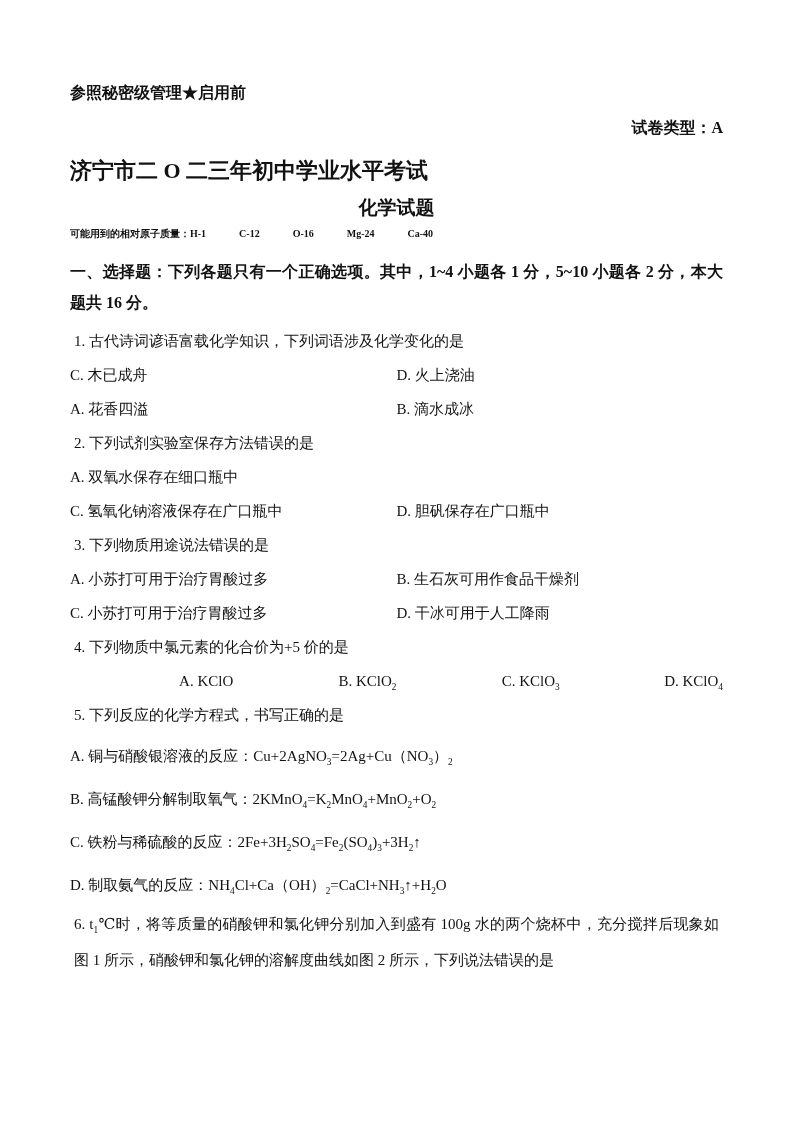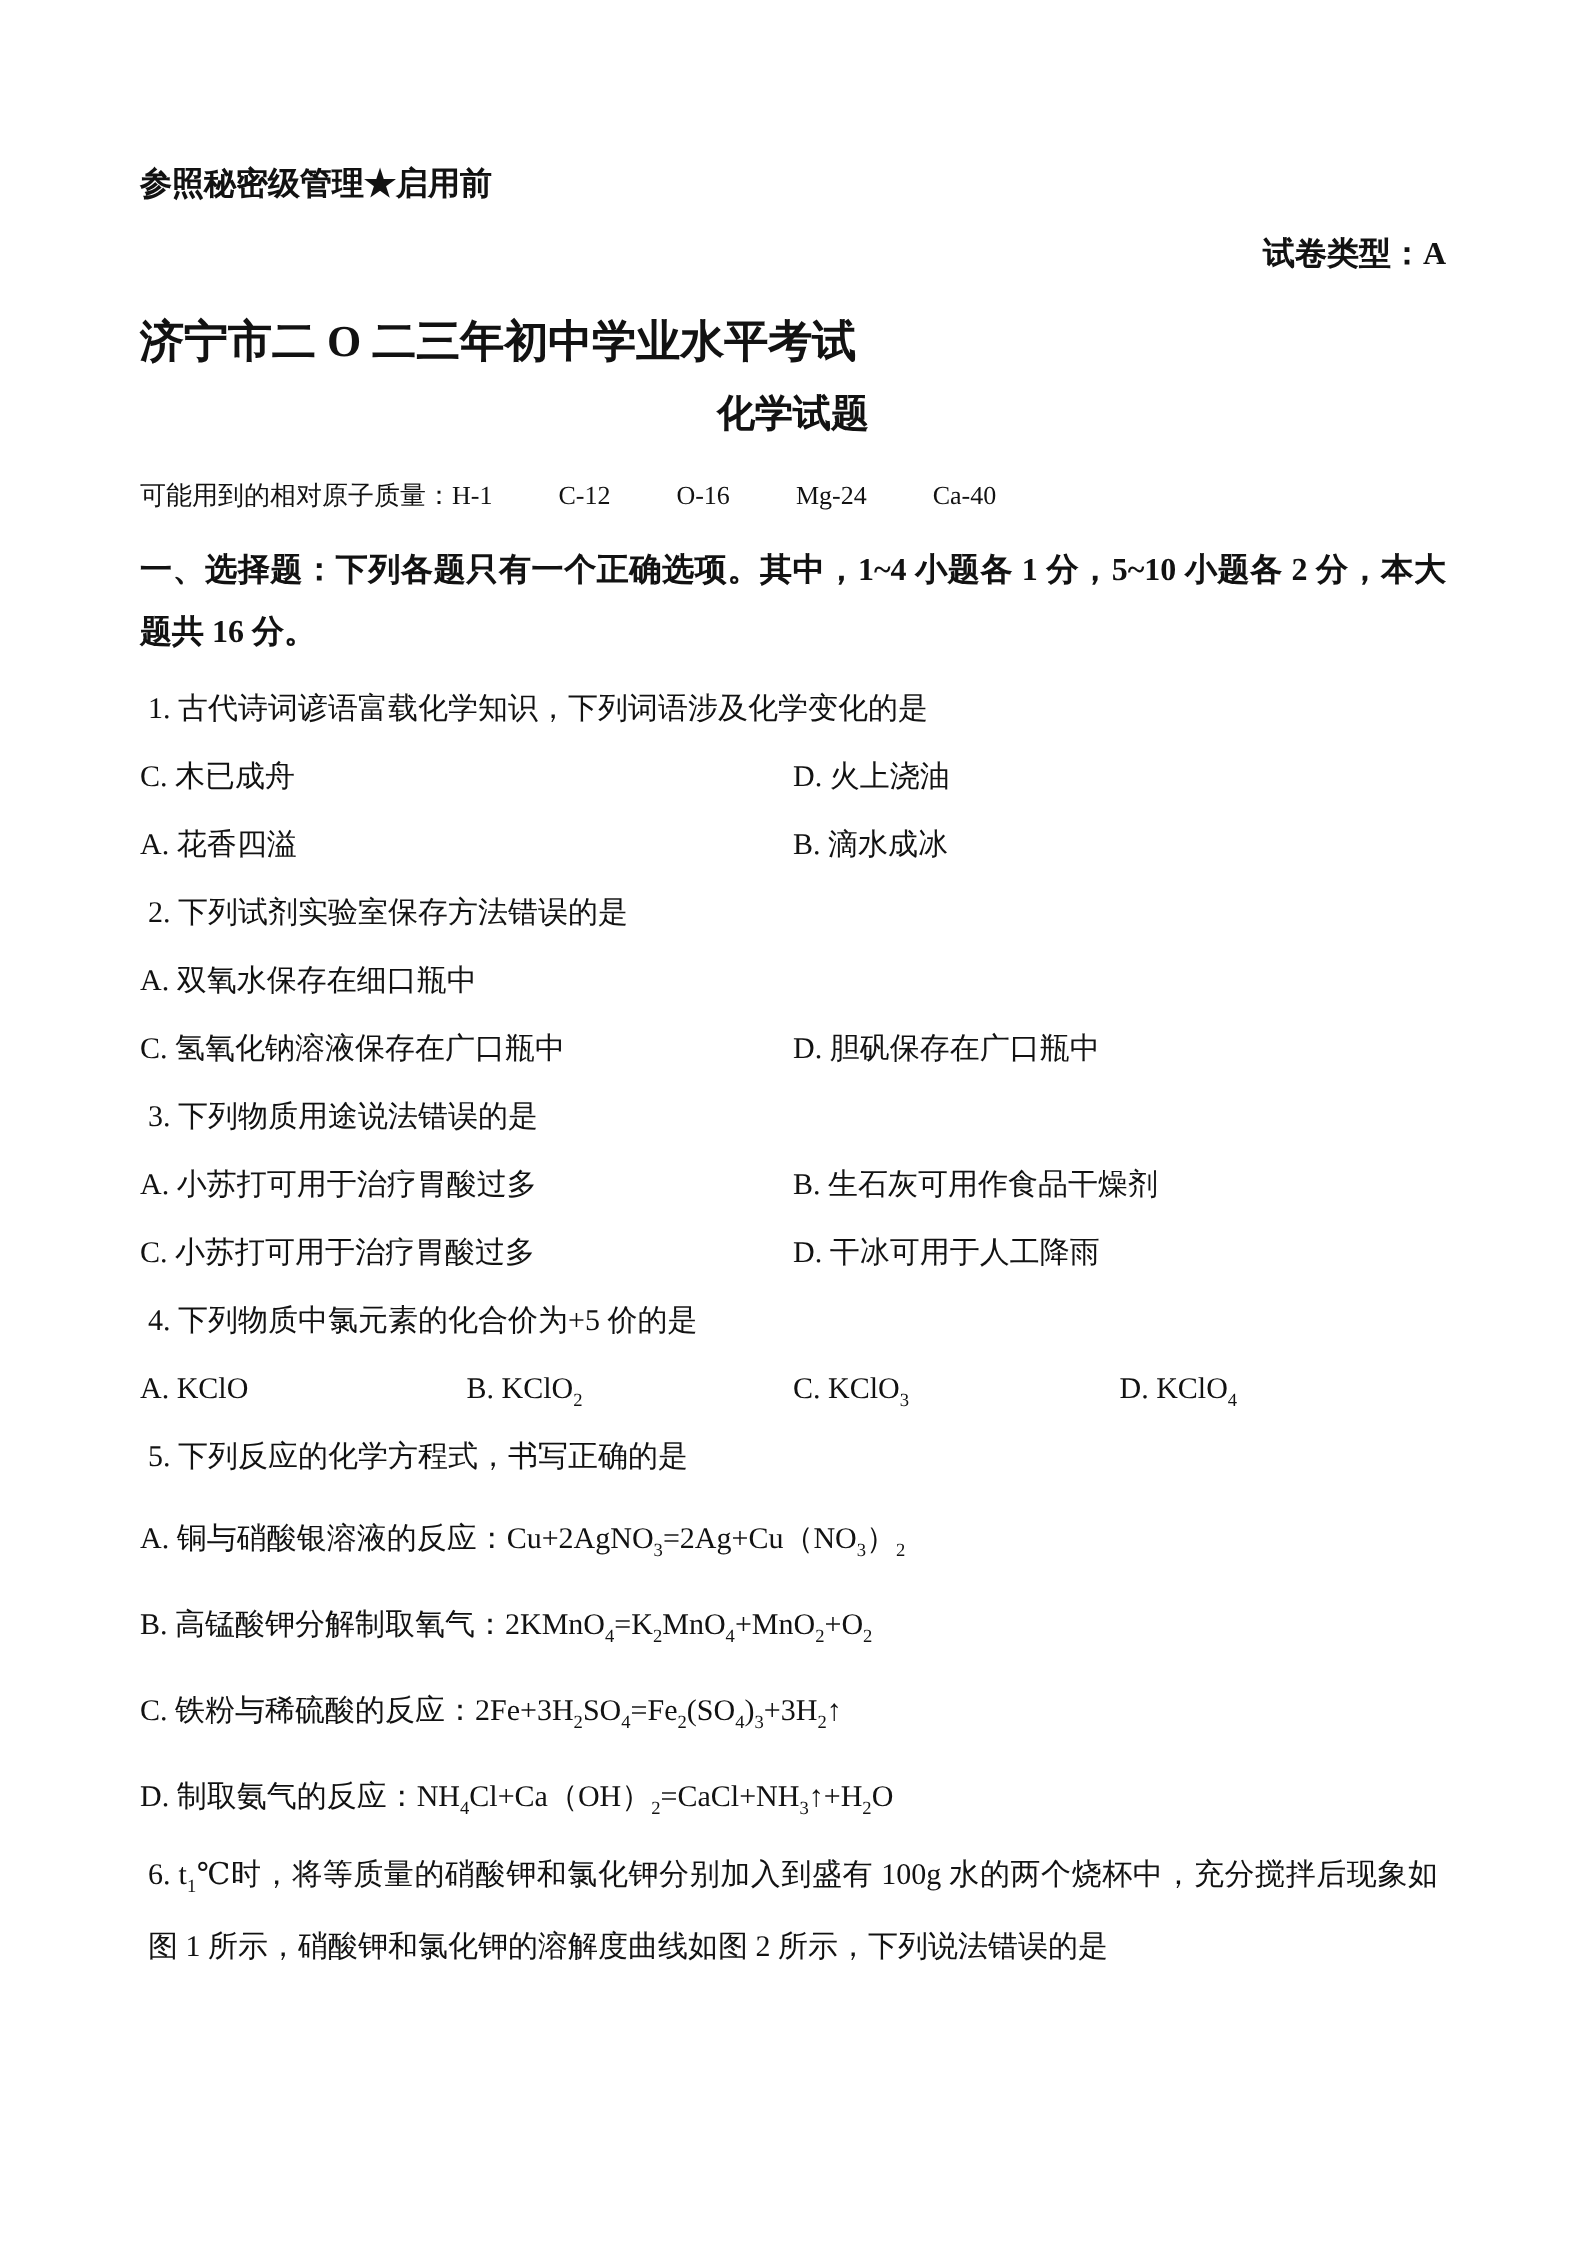--- a/index.html
+++ b/index.html
@@ -38,23 +38,23 @@
     line-height: 30px;
   }
   .subtitle {
     margin: 9px 0 0 0;
     text-align: center;
     font-weight: bold;
     font-size: 19px;
     line-height: 26px;
   }
   .atomic {
-    margin-top: 16px;
-    font-weight: normal;
-    font-size: 13px;
+    margin-top: 2px;
+    font-weight: bold;
+    font-size: 10px;
     line-height: 21px;
   }
   .atomic .am-item {
     display: inline-block;
     margin-right: 33px;
   }
   .atomic .am-item:last-child { margin-right: 0; }
   .section-header {
     margin: 12px 0 0 0;
     font-weight: bold;
@@ -69,21 +69,21 @@
     text-align: justify;
     margin-top: 13px;
   }
   .opt-row {
     display: flex;
     margin-top: 13px;
     font-size: 15px;
     line-height: 21px;
   }
   .opt-row .opt { width: 50%; }
-  .opt-row.cols4 .opt { width: 25%; }
+  .opt-row.cols4 .opt { width: 25%; text-align: right; }
   .eq-line {
     margin: 0;
     margin-top: 17px;
     font-size: 15px;
     line-height: 26px;
   }
   sub {
     font-size: 0.62em;
     line-height: 0;
   }

